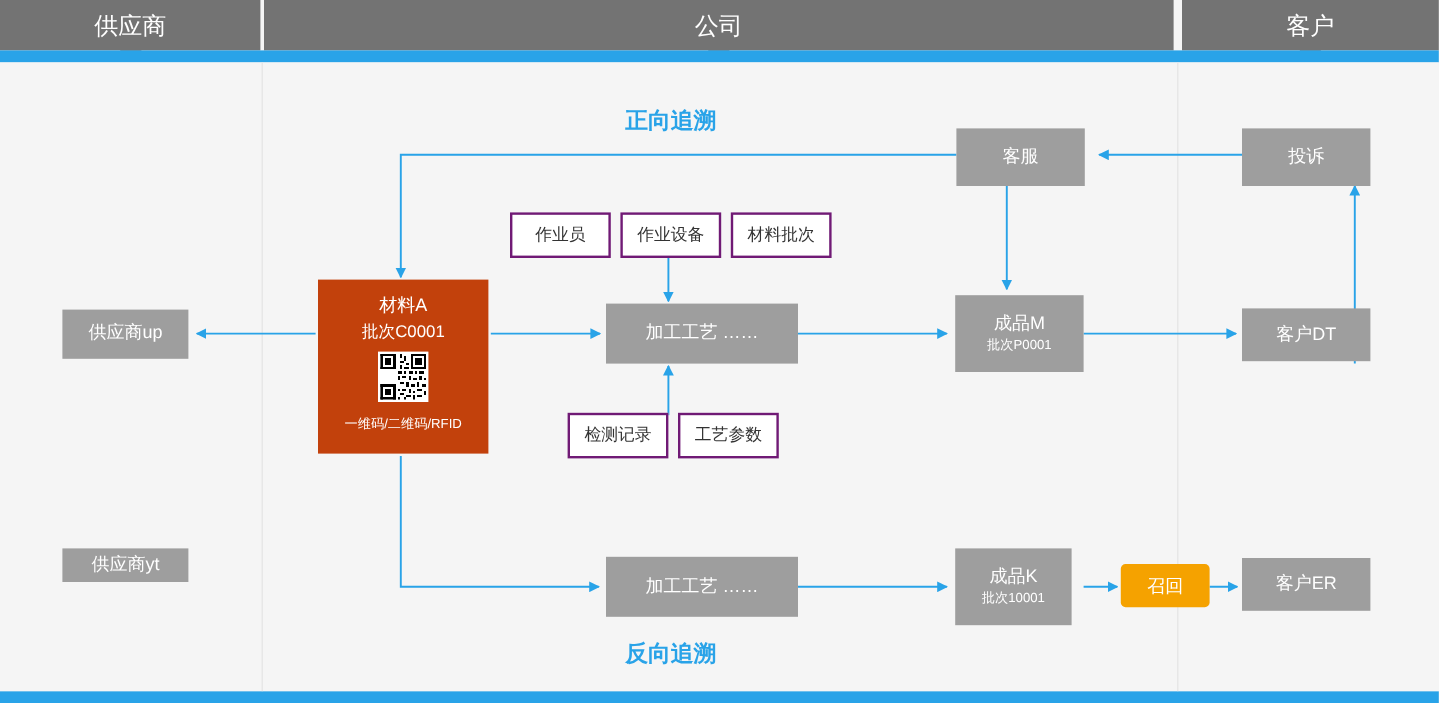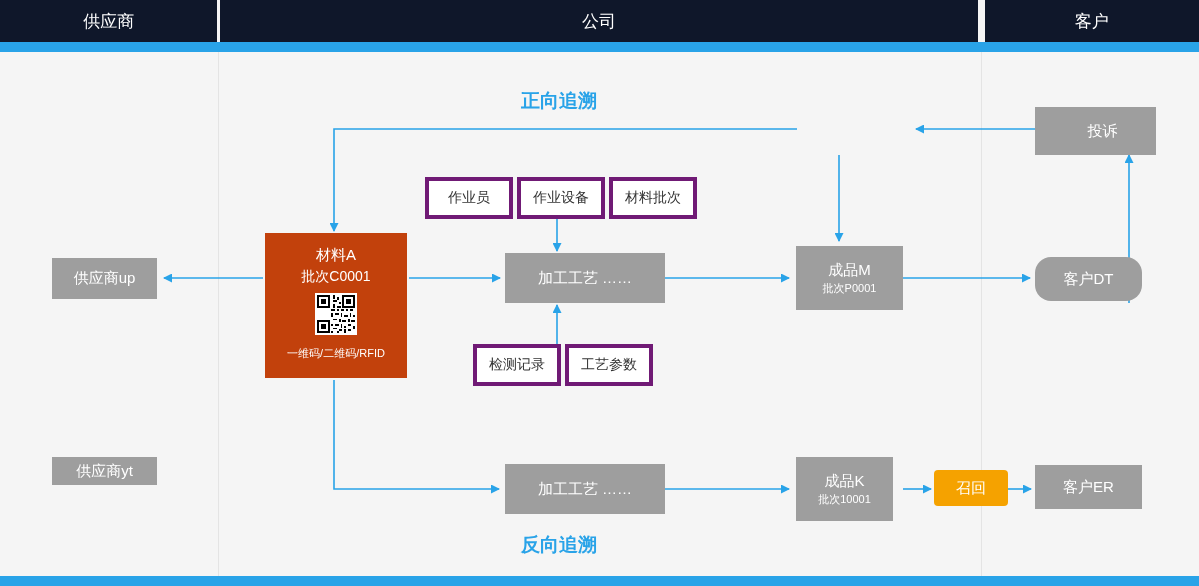--- a/index.html
+++ b/index.html
@@ -9,22 +9,22 @@
     font-family:"Liberation Sans","DejaVu Sans",sans-serif;
     overflow:hidden;
     position:relative;
   }
   
   .header{
     position:absolute;top:0;left:0;width:1199px;height:42px;
     display:flex;
   }
   .header .seg{
-    background:#0f172a;color:#ffffff;
-    font-size:17px;display:flex;align-items:center;justify-content:center;
+    background:#737373;color:#ffffff;
+    font-size:20px;display:flex;align-items:center;justify-content:center;
     position:relative;
   }
   .header .seg.supplier{width:218px;}
   .header .seg.company{width:760px;margin-left:3px;}
   .header .seg.customer{width:215px;margin-left:7px;}
   .header .seg .tri{
     position:absolute;bottom:-9px;left:50%;margin-left:-9px;
     width:0;height:0;border-left:9px solid transparent;border-right:9px solid transparent;
     border-top:9px solid #4d4d4d;
   }
@@ -35,21 +35,21 @@
   .canvas{position:absolute;top:52px;left:0;width:1199px;height:524px;background:#f5f5f5;}
   
   .colsep{position:absolute;top:0;width:1px;height:524px;background:#e4e4e4;}
   
   .gbox{
     position:absolute;background:#9e9e9e;color:#ffffff;
     display:flex;align-items:center;justify-content:center;
     font-size:15px;text-align:center;line-height:1.35;
   }
   .wbox{
-    position:absolute;background:#ffffff;border:4px solid #701a75;
+    position:absolute;background:#ffffff;border:2px solid #701a75;
     color:#333333;display:flex;align-items:center;justify-content:center;
     font-size:14px;text-align:left;
   }
   .gbox .sub{font-size:11px;}
   .gbox .l1{display:block;}
   
   .matbox{
     position:absolute;background:#c2410c;color:#fff;width:142px;height:145px;
     display:flex;flex-direction:column;align-items:center;
     padding-top:12px;box-sizing:border-box;
@@ -228,26 +228,29 @@
   </div>
   <div class="wbox" style="left:565px;top:292px;width:80px;height:34px;">
     <span>工艺参数</span>
   </div>
 
   <div class="gbox" style="left:796px;top:194px;width:107px;height:64px;flex-direction:column;">
     <span class="l1">成品M</span>
     <span class="sub">批次P0001</span>
   </div>
 
-
-  <div class="gbox" style="left:1035px;top:55px;width:107px;height:48px;padding-left:14px;">
+  <div class="gbox" style="left:797px;top:55px;width:107px;height:48px;">
+    <span>客服</span>
+  </div>
+
+  <div class="gbox" style="left:1035px;top:55px;width:107px;height:48px;">
     <span>投诉</span>
   </div>
 
-  <div class="gbox" style="left:1035px;top:205px;width:107px;height:44px;border-radius:16px;">
+  <div class="gbox" style="left:1035px;top:205px;width:107px;height:44px;">
     <span>客户DT</span>
   </div>
 
   <div class="gbox" style="left:505px;top:412px;width:160px;height:50px;">
     <span>加工工艺  ……</span>
   </div>
 
   <div class="gbox" style="left:796px;top:405px;width:97px;height:64px;flex-direction:column;">
     <span class="l1">成品K</span>
     <span class="sub">批次10001</span>

